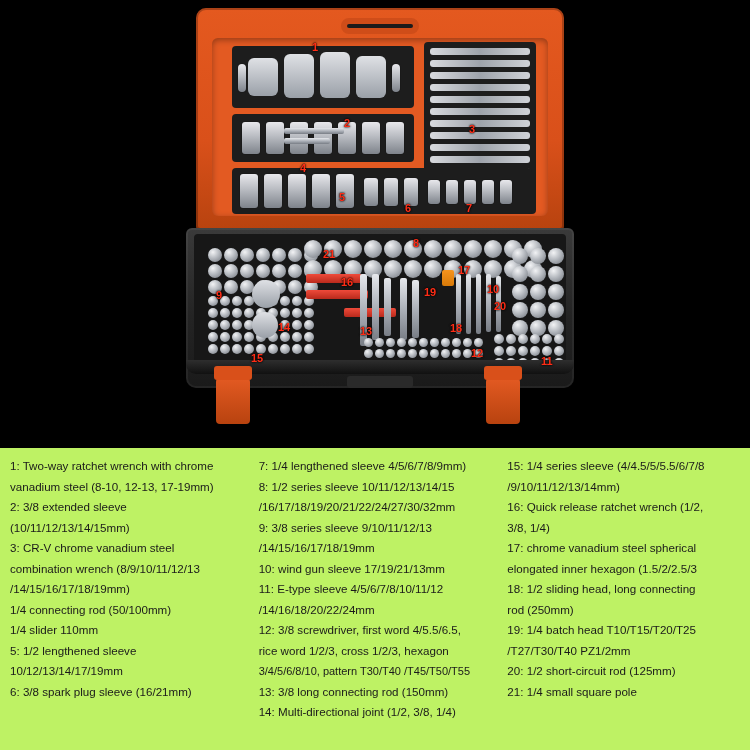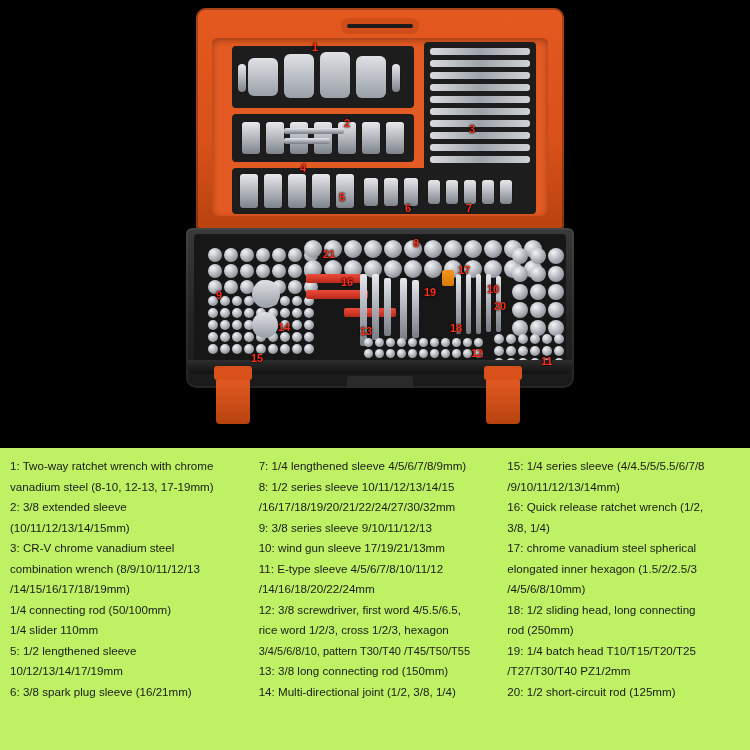--- a/index.html
+++ b/index.html
@@ -500,39 +500,40 @@
       <div class="legend-line">5: 1/2 lengthened sleeve</div>
       <div class="legend-line">10/12/13/14/17/19mm</div>
       <div class="legend-line">6: 3/8 spark plug sleeve (16/21mm)</div>
     </div>
 
     <div class="legend-col">
       <div class="legend-line">7: 1/4 lengthened sleeve 4/5/6/7/8/9mm)</div>
       <div class="legend-line">8: 1/2 series sleeve 10/11/12/13/14/15</div>
       <div class="legend-line">/16/17/18/19/20/21/22/24/27/30/32mm</div>
       <div class="legend-line">9: 3/8 series sleeve 9/10/11/12/13</div>
+      <div class="legend-line">/14/15/16/17/18/19mm</div>
       <div class="legend-line">10: wind gun sleeve 17/19/21/13mm</div>
       <div class="legend-line">11: E-type sleeve 4/5/6/7/8/10/11/12</div>
       <div class="legend-line">/14/16/18/20/22/24mm</div>
       <div class="legend-line">12: 3/8 screwdriver, first word 4/5.5/6.5,</div>
       <div class="legend-line">rice word 1/2/3, cross 1/2/3, hexagon</div>
       <div class="legend-line" style="font-size:11px;">3/4/5/6/8/10, pattern T30/T40 /T45/T50/T55</div>
       <div class="legend-line">13: 3/8 long connecting rod (150mm)</div>
       <div class="legend-line">14: Multi-directional joint (1/2, 3/8, 1/4)</div>
     </div>
 
     <div class="legend-col">
       <div class="legend-line">15: 1/4 series sleeve (4/4.5/5/5.5/6/7/8</div>
       <div class="legend-line">/9/10/11/12/13/14mm)</div>
       <div class="legend-line">16: Quick release ratchet wrench (1/2,</div>
       <div class="legend-line">3/8, 1/4)</div>
       <div class="legend-line">17: chrome vanadium steel spherical</div>
       <div class="legend-line">elongated inner hexagon (1.5/2/2.5/3</div>
-      <div class="legend-line">/4/5/6/8/10mm)</div>
       <div class="legend-line">18: 1/2 sliding head, long connecting</div>
       <div class="legend-line">rod (250mm)</div>
       <div class="legend-line">19: 1/4 batch head T10/T15/T20/T25</div>
       <div class="legend-line">/T27/T30/T40 PZ1/2mm</div>
       <div class="legend-line">20: 1/2 short-circuit rod (125mm)</div>
+      <div class="legend-line">21: 1/4 small square pole</div>
     </div>
 
   </div>
 </div>
 
 </body></html>

